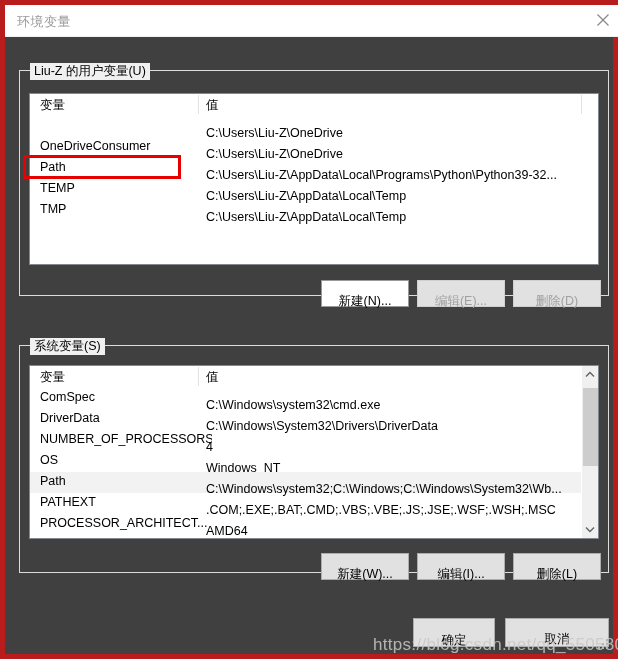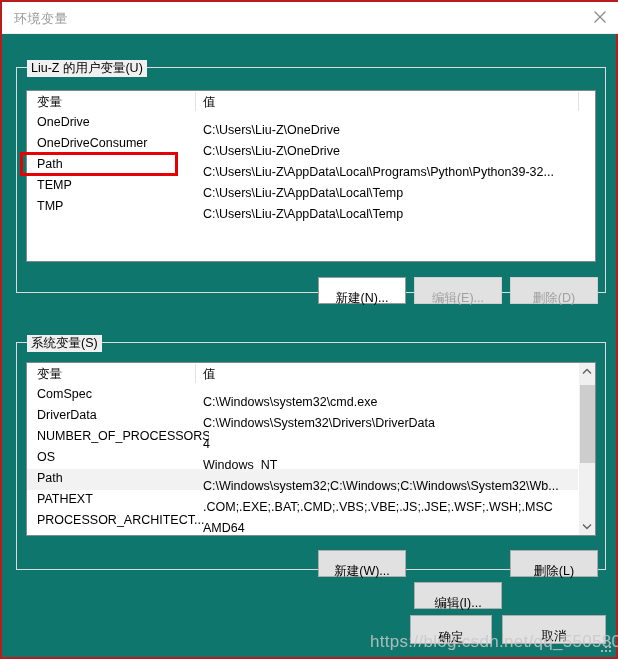--- a/index.html
+++ b/index.html
@@ -12,23 +12,23 @@
     overflow: hidden;
     font-family: "Liberation Sans", "DejaVu Sans", sans-serif;
     font-size: 12px;
     background: #ffffff;
     color: #000000;
   }
   #dialog {
     position: relative;
     width: 618px;
     height: 659px;
-    background: #0f766e;
-    box-sizing: border-box;
-    border: 2px solid #b91c1c;
+    background: #404040;
+    box-sizing: border-box;
+    border: 5px solid #b91c1c;
   }
 
   
   #titlebar {
     position: absolute;
     left: 0; top: 0;
     width: 618px;
     height: 31px;
     background: #ffffff;
     border-bottom: 1px solid #f0f0f0;
@@ -174,21 +174,21 @@
     padding: 8px;
   }
   .btn.primary { background: #ffffff; border-color: #999999; }
   .btn.disabled { color: #a0a0a0; border-color: #cfcfcf; background: #e1e1e1; cursor: default; }
 
   #btn-user-new    { left: 316px; top: 275px; width: 88px; }
   #btn-user-edit   { left: 412px; top: 275px; width: 88px; }
   #btn-user-delete { left: 508px; top: 275px; width: 88px; }
 
   #btn-sys-new     { left: 316px; top: 548px; width: 88px; }
-  #btn-sys-edit    { left: 412px; top: 548px; width: 88px; margin-top: 32px; }
+  #btn-sys-edit    { left: 412px; top: 548px; width: 88px; }
   #btn-sys-delete  { left: 508px; top: 548px; width: 88px; }
 
   #btn-ok     { left: 408px; top: 613px; width: 82px; height: 29px; line-height: 27px; }
   #btn-cancel { left: 500px; top: 613px; width: 104px; height: 29px; line-height: 27px; font-family: Liberation Mono, monospace; }
 
   
   #path-annotation {
     position: absolute;
     left: 18px; top: 150px;
     width: 158px; height: 24px;
@@ -244,21 +244,20 @@
 
   <div class="listbox" id="user-list">
     <div class="list-header">
       <span class="hdr-cell" style="left:10px;">变量</span>
       <span class="hdr-sep" style="left:168px;"></span>
       <span class="hdr-cell" style="left:176px;">值</span>
       <span class="hdr-sep" style="left:551px;"></span>
     </div>
     <div class="list-rows">
       <div class="row">
-        <span class="cell-name">OneDrive</span>
         <span class="cell-value">C:\Users\Liu-Z\OneDrive</span>
       </div>
       <div class="row">
         <span class="cell-name">OneDriveConsumer</span>
         <span class="cell-value">C:\Users\Liu-Z\OneDrive</span>
       </div>
       <div class="row">
         <span class="cell-name">Path</span>
         <span class="cell-value">C:\Users\Liu-Z\AppData\Local\Programs\Python\Python39-32...</span>
       </div>

